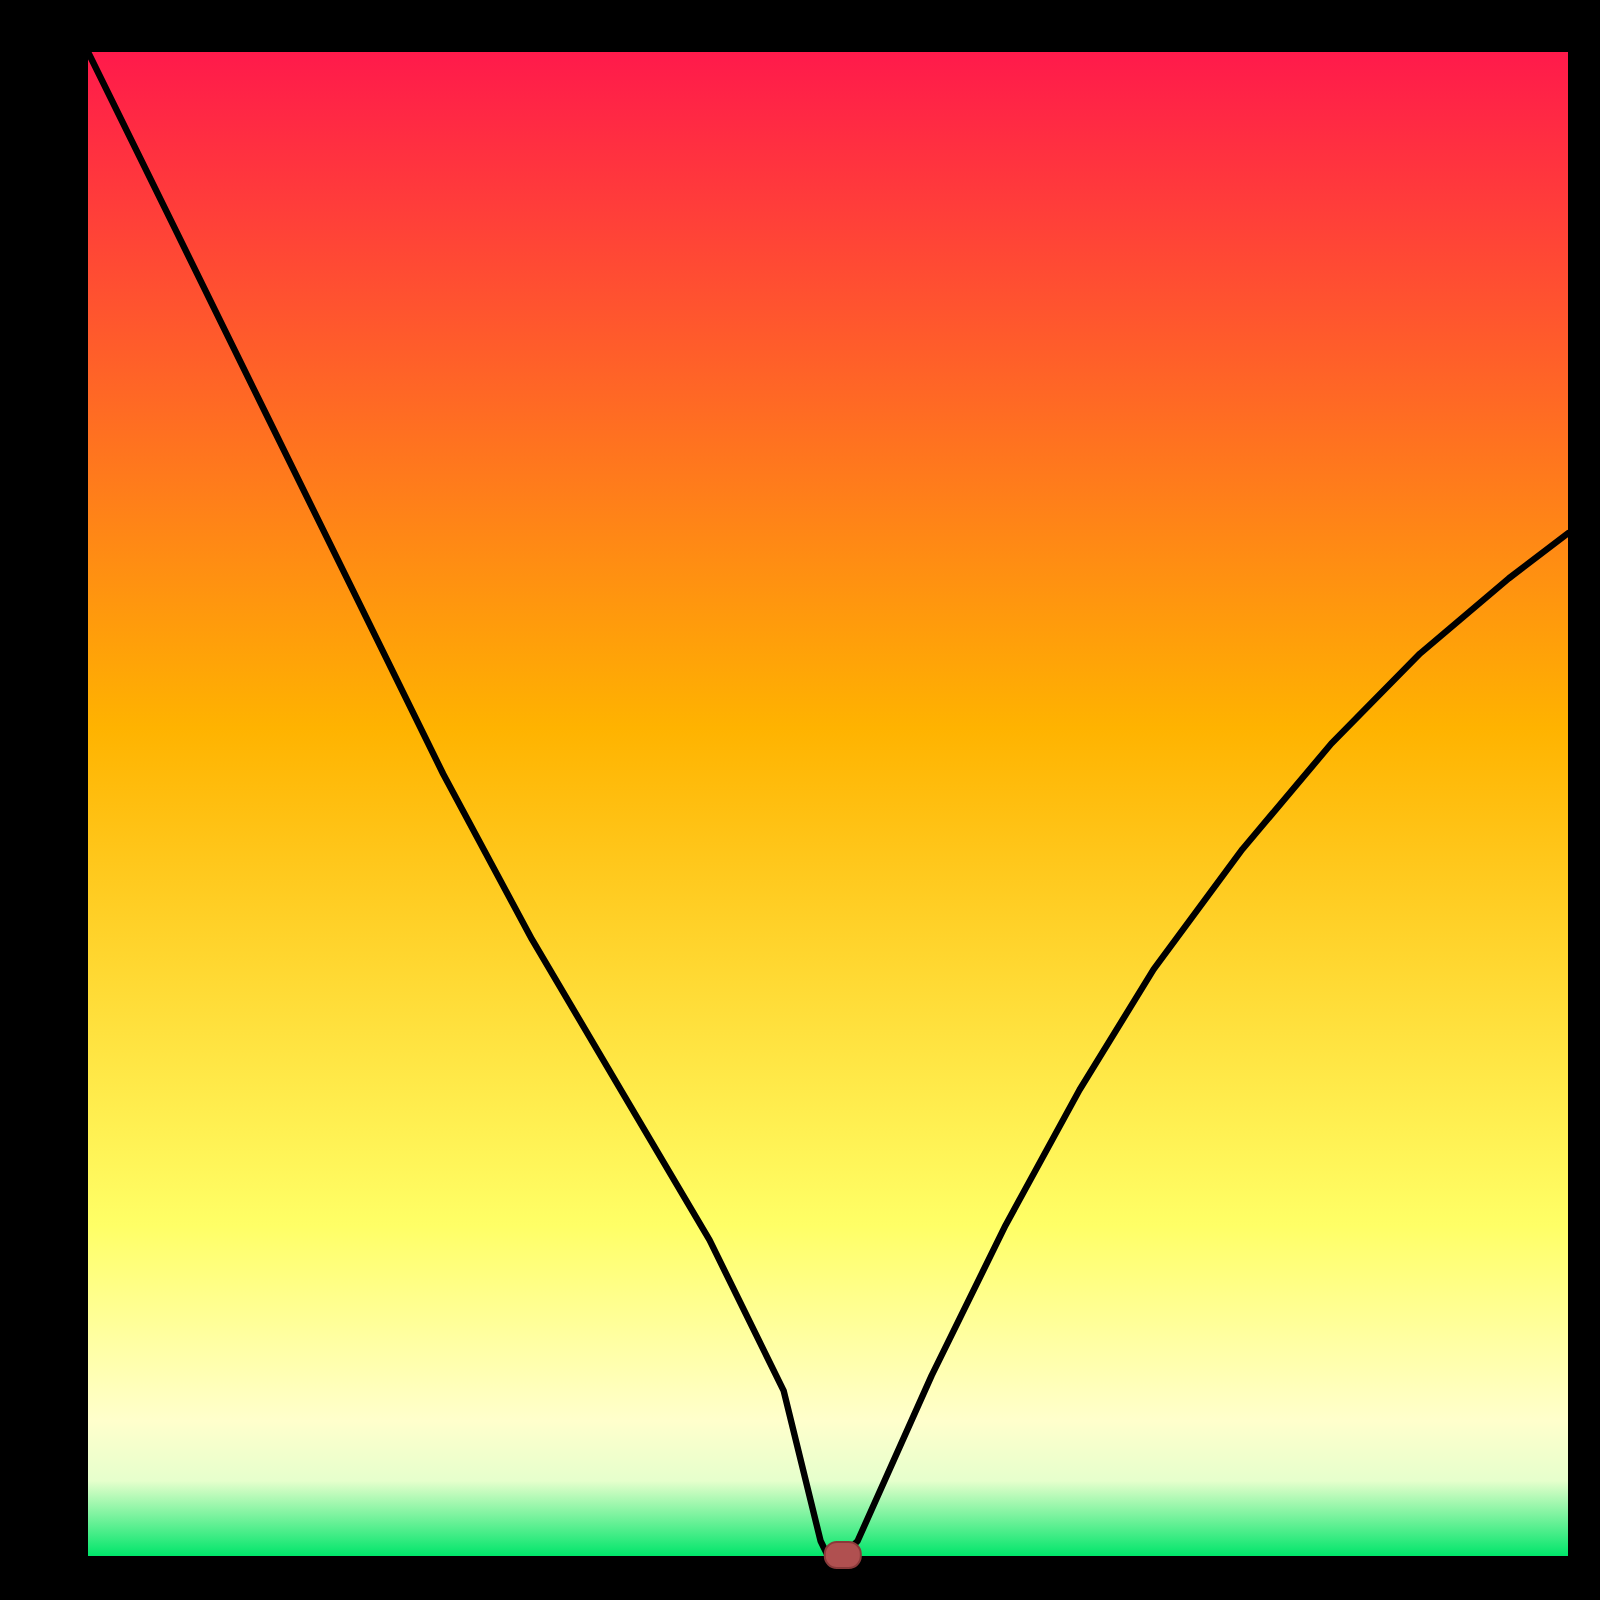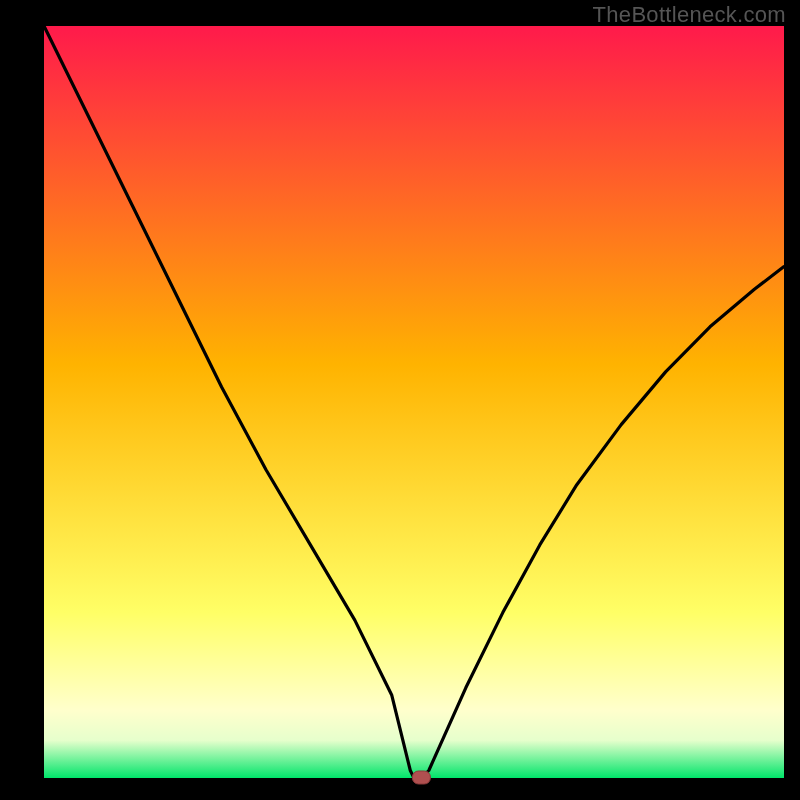--- a/index.html
+++ b/index.html
@@ -48,14 +48,13 @@
 
     <rect x="0" y="0" width="800" height="800"></rect>
 
     <rect id="plot-area" x="44" y="26" width="740" height="752" fill="url(#bg-grad)"></rect>
 
     <path id="curve-path" fill="none" stroke-width="3.2" stroke-linecap="round" stroke-linejoin="round" d="M44.0 26.0 L88.4 116.2 L132.8 206.5 L177.2 296.7 L221.6 387.0 L266.0 469.7 L310.4 544.9 L354.8 620.1 L391.8 695.3 L410.3 770.5 L414.0 778.0 L421.4 778.0 L428.8 770.5 L465.8 687.8 L502.8 612.6 L539.8 544.9 L576.8 484.7 L621.2 424.6 L665.6 371.9 L710.0 326.8 L754.4 289.2 L784.0 266.6" stroke="#000000"></path>
 
     <rect id="marker" rx="6" ry="6" width="18" height="13" x="412.4" y="771.0" fill="#b05050" stroke="#8a3a3a" stroke-width="1"></rect>
   </svg>
 
-  <div class="watermark">TheBottleneck.com</div>
 </div>
 
 </body></html>

